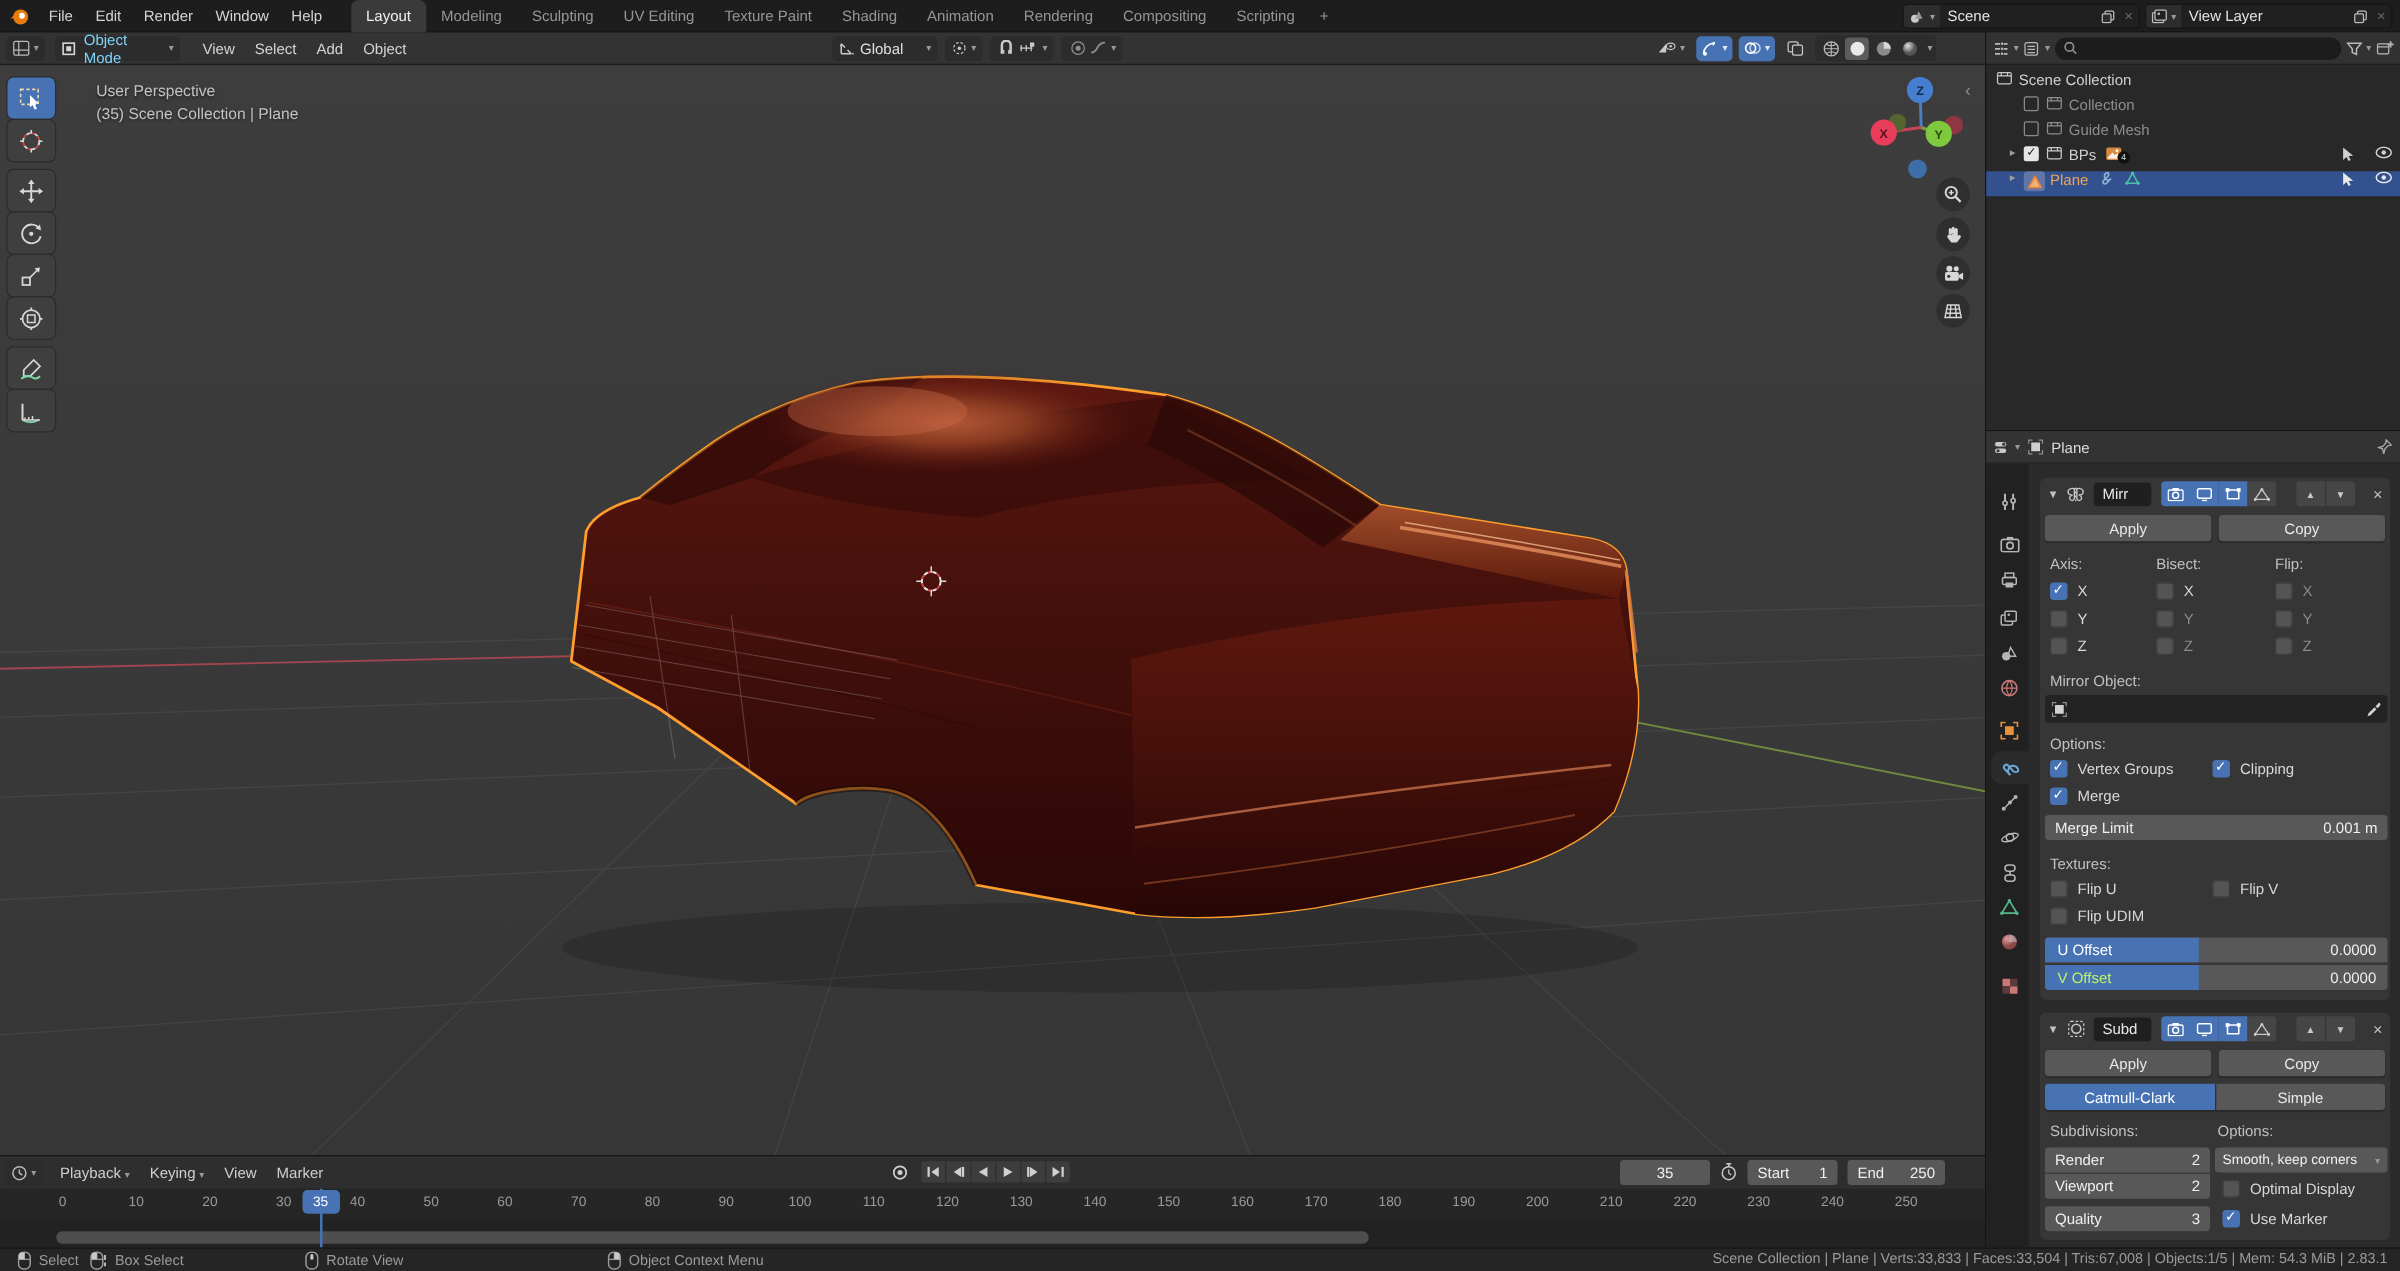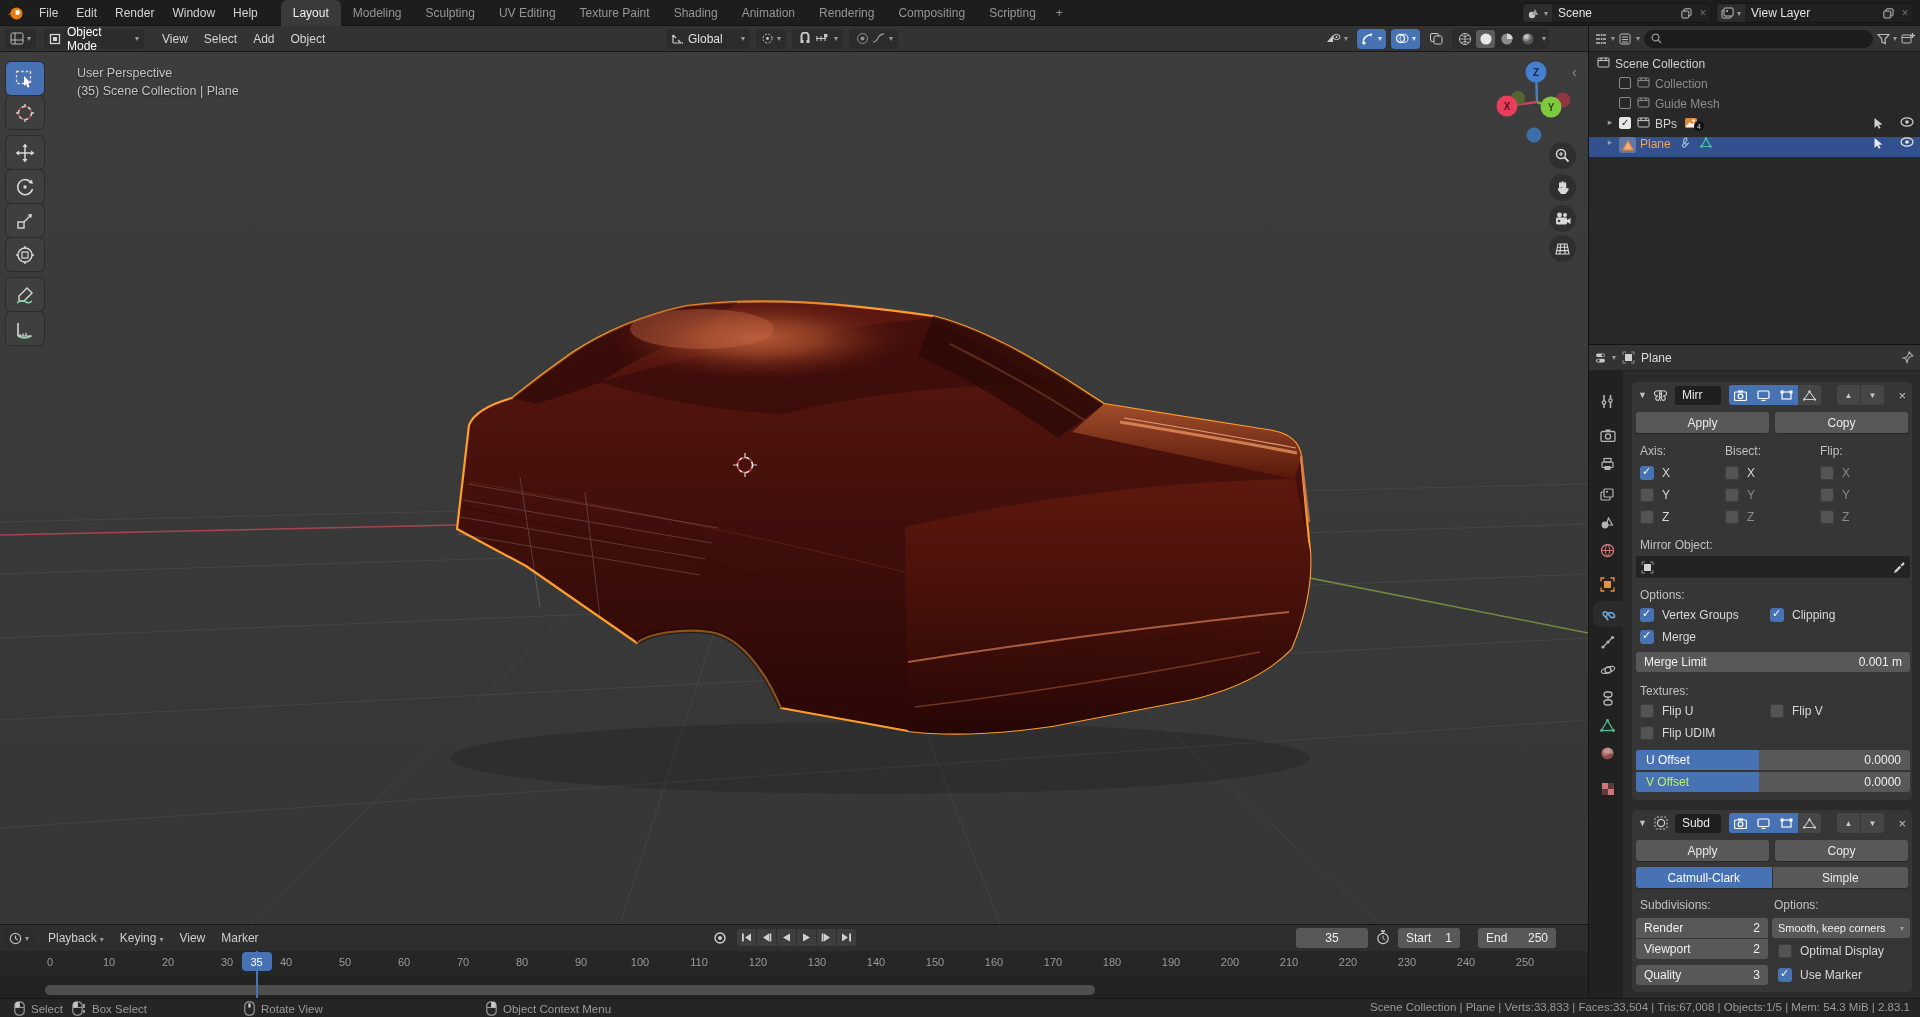--- a/index.html
+++ b/index.html
@@ -148,21 +148,21 @@
           <path d="M1 8 L13 8 M5 1 L5 12" stroke="#b9b9b9" fill="none"></path>
         </svg>
       <span class="chev">▾</span>
     </span>
     <span style="width:8px;"></span>
     <span class="hdr-drop" style="width:100px;">
       <svg width="12" height="12" viewBox="0 0 12 12">
           <rect x="1.5" y="1.5" width="9" height="9" fill="none" stroke="#d5d5d5" stroke-width="1.3"></rect>
           <rect x="4" y="4" width="4" height="4" fill="#d5d5d5"></rect>
         </svg>
-      <span style="margin-left:6px; color:#ffffff;">Object Mode</span>
+      <span style="margin-left:6px; color:#7dd3fc;">Object Mode</span>
       <span class="chev" style="margin-left:auto;">▾</span>
     </span>
     <span style="width:10px;"></span>
     <span class="menu-item" style="height:25px; padding:0 8px;">View</span>
     <span class="menu-item" style="height:25px; padding:0 8px;">Select</span>
     <span class="menu-item" style="height:25px; padding:0 8px;">Add</span>
     <span class="menu-item" style="height:25px; padding:0 8px;">Object</span>
   </div>
 
   <div class="abs row" style="left:666px; top:2px; height:21px; gap:6px;">
@@ -1020,21 +1020,21 @@
   <div class="abs fieldw" style="left:1296px; top:3px; width:72px; justify-content:center;">
     <span>35</span>
   </div>
   <span class="ico abs" style="left:1376px; top:5px;">
     <svg width="14" height="15" viewBox="0 0 14 15">
         <circle cx="7" cy="8.5" r="5.2" fill="none" stroke="#c9c9c9" stroke-width="1.2"></circle>
         <path d="M7 5.5 V8.5 L9 10" stroke="#c9c9c9" fill="none"></path>
         <path d="M5 1 H9 M7 1 V3" stroke="#c9c9c9" stroke-width="1.3"></path>
       </svg>
   </span>
-  <div class="abs fieldw" style="left:1398px; top:3px; width:62px;">
+  <div class="abs fieldw" style="left:1398px; top:3px; width:72px;">
     <span>Start</span>
     <span>1</span>
   </div>
   <div class="abs fieldw" style="left:1478px; top:3px; width:78px;">
     <span>End</span>
     <span>250</span>
   </div>
   <div id="tl-ruler">
       <span class="tick" style="left: 50px;">0</span>
       <span class="tick" style="left: 109px;">10</span>

